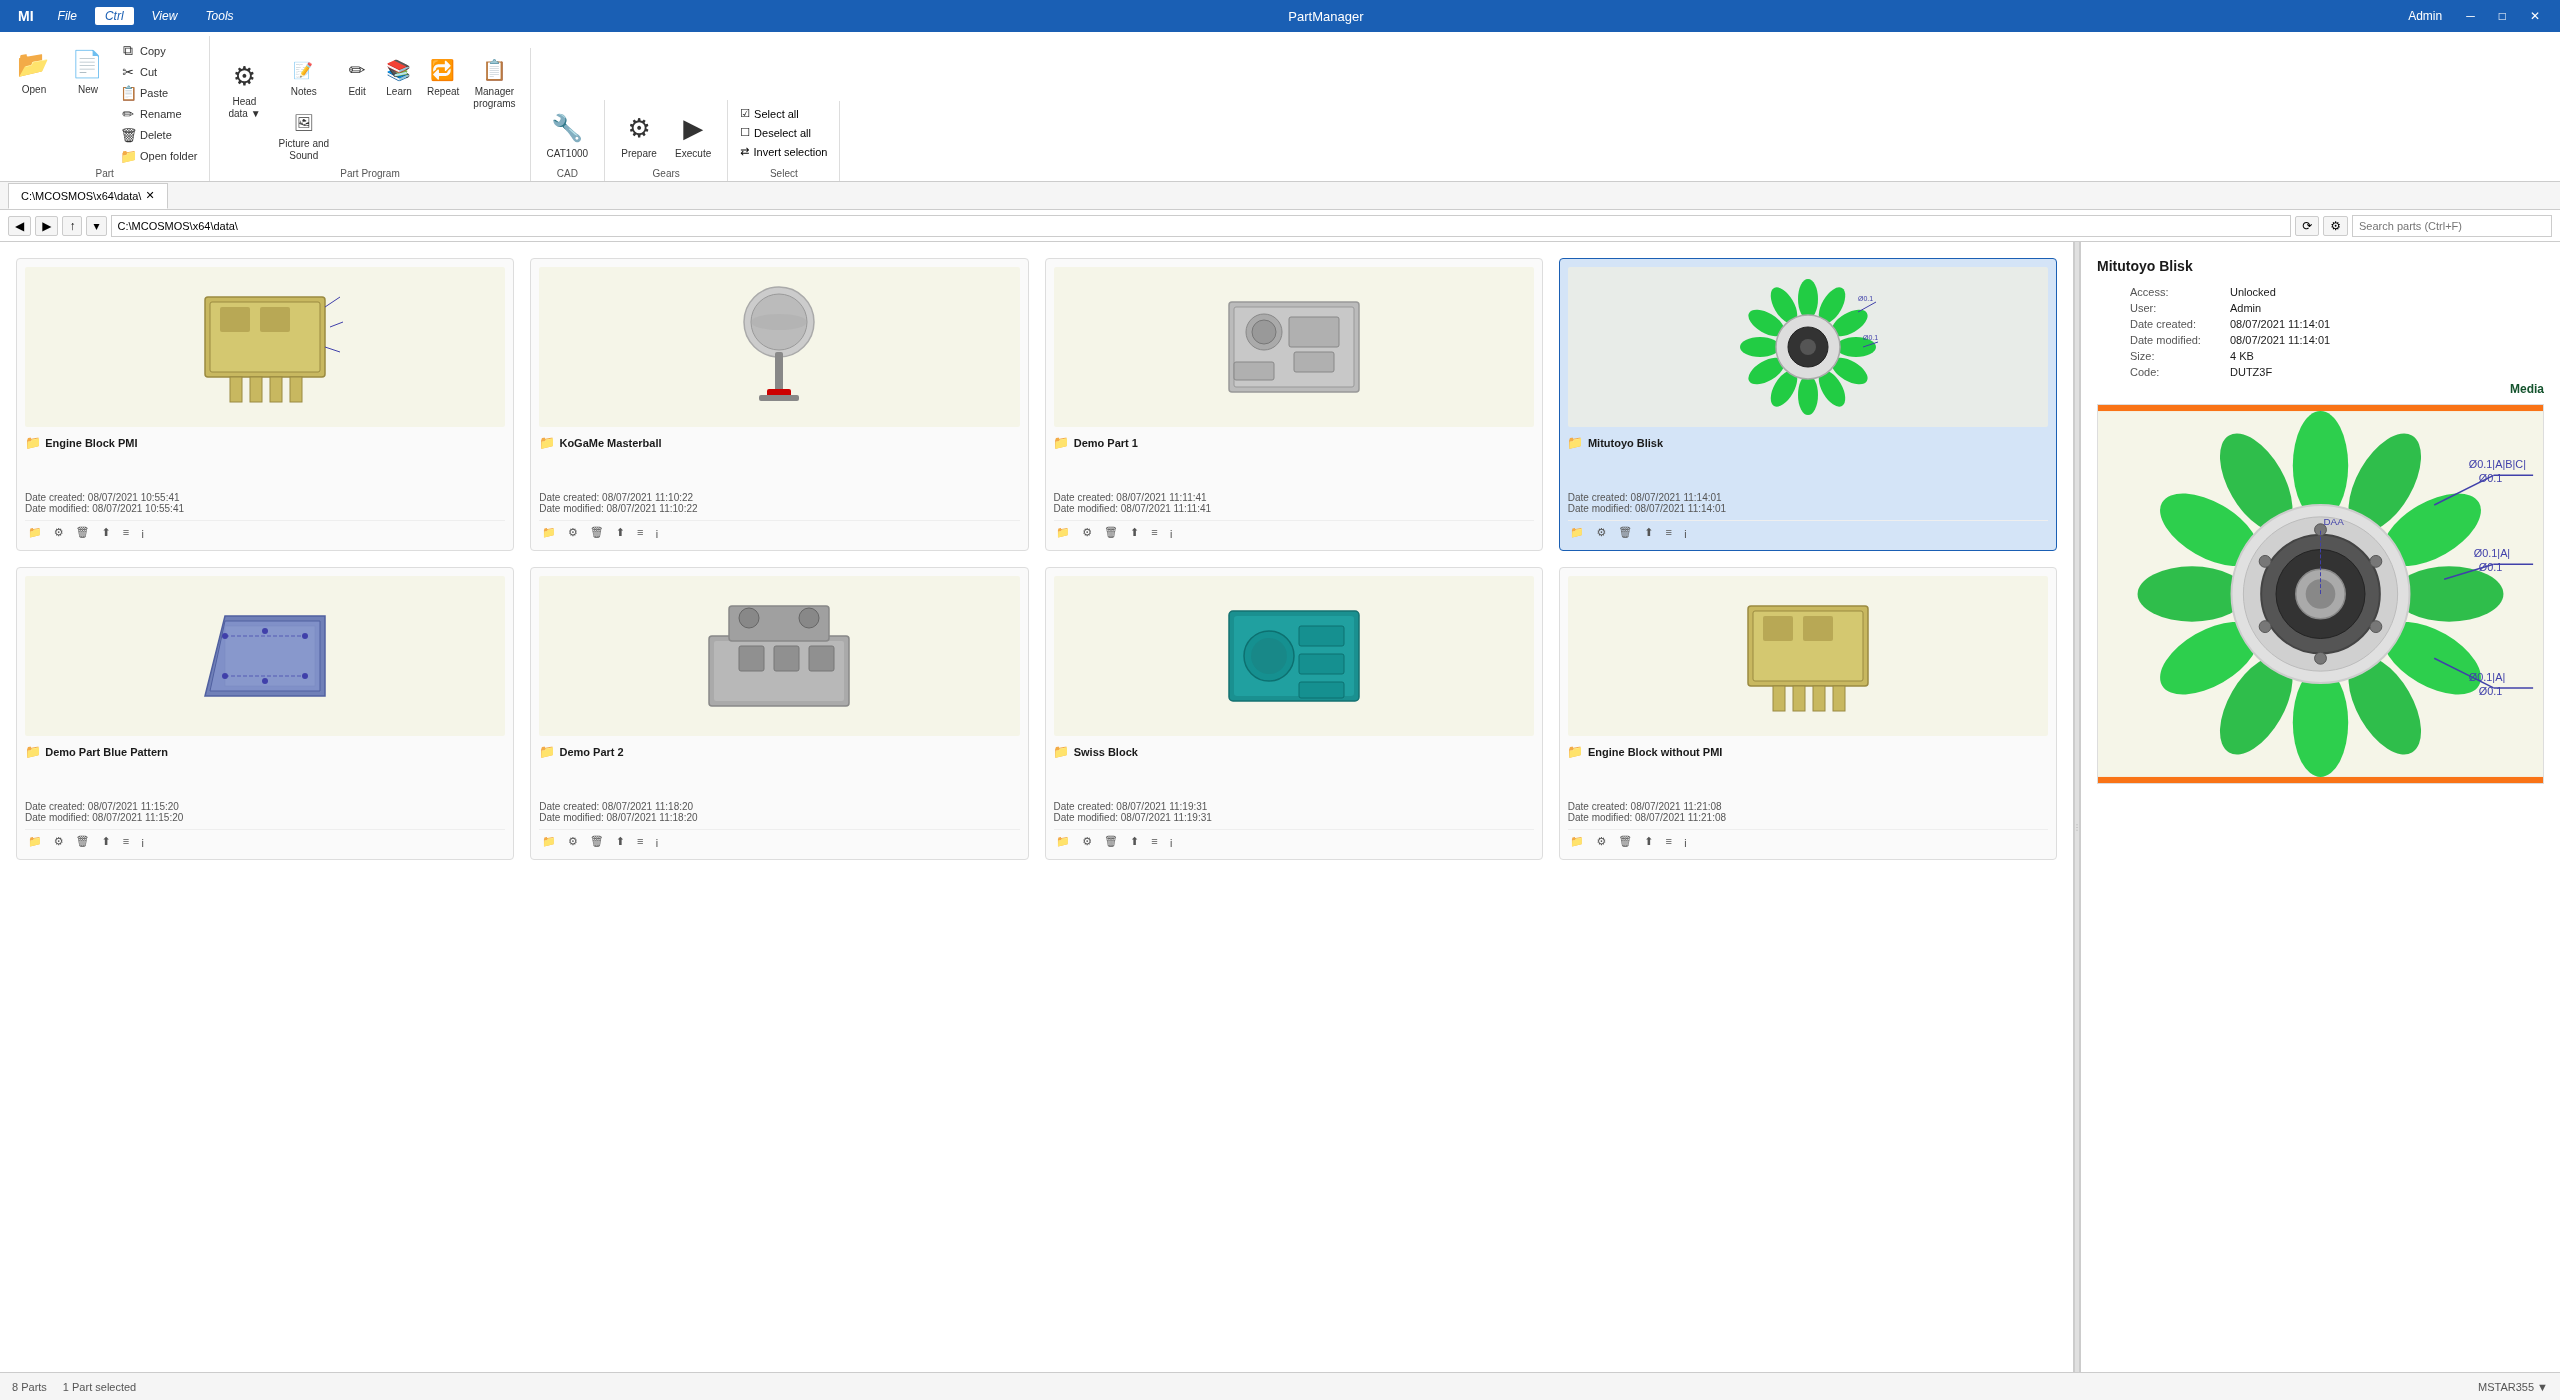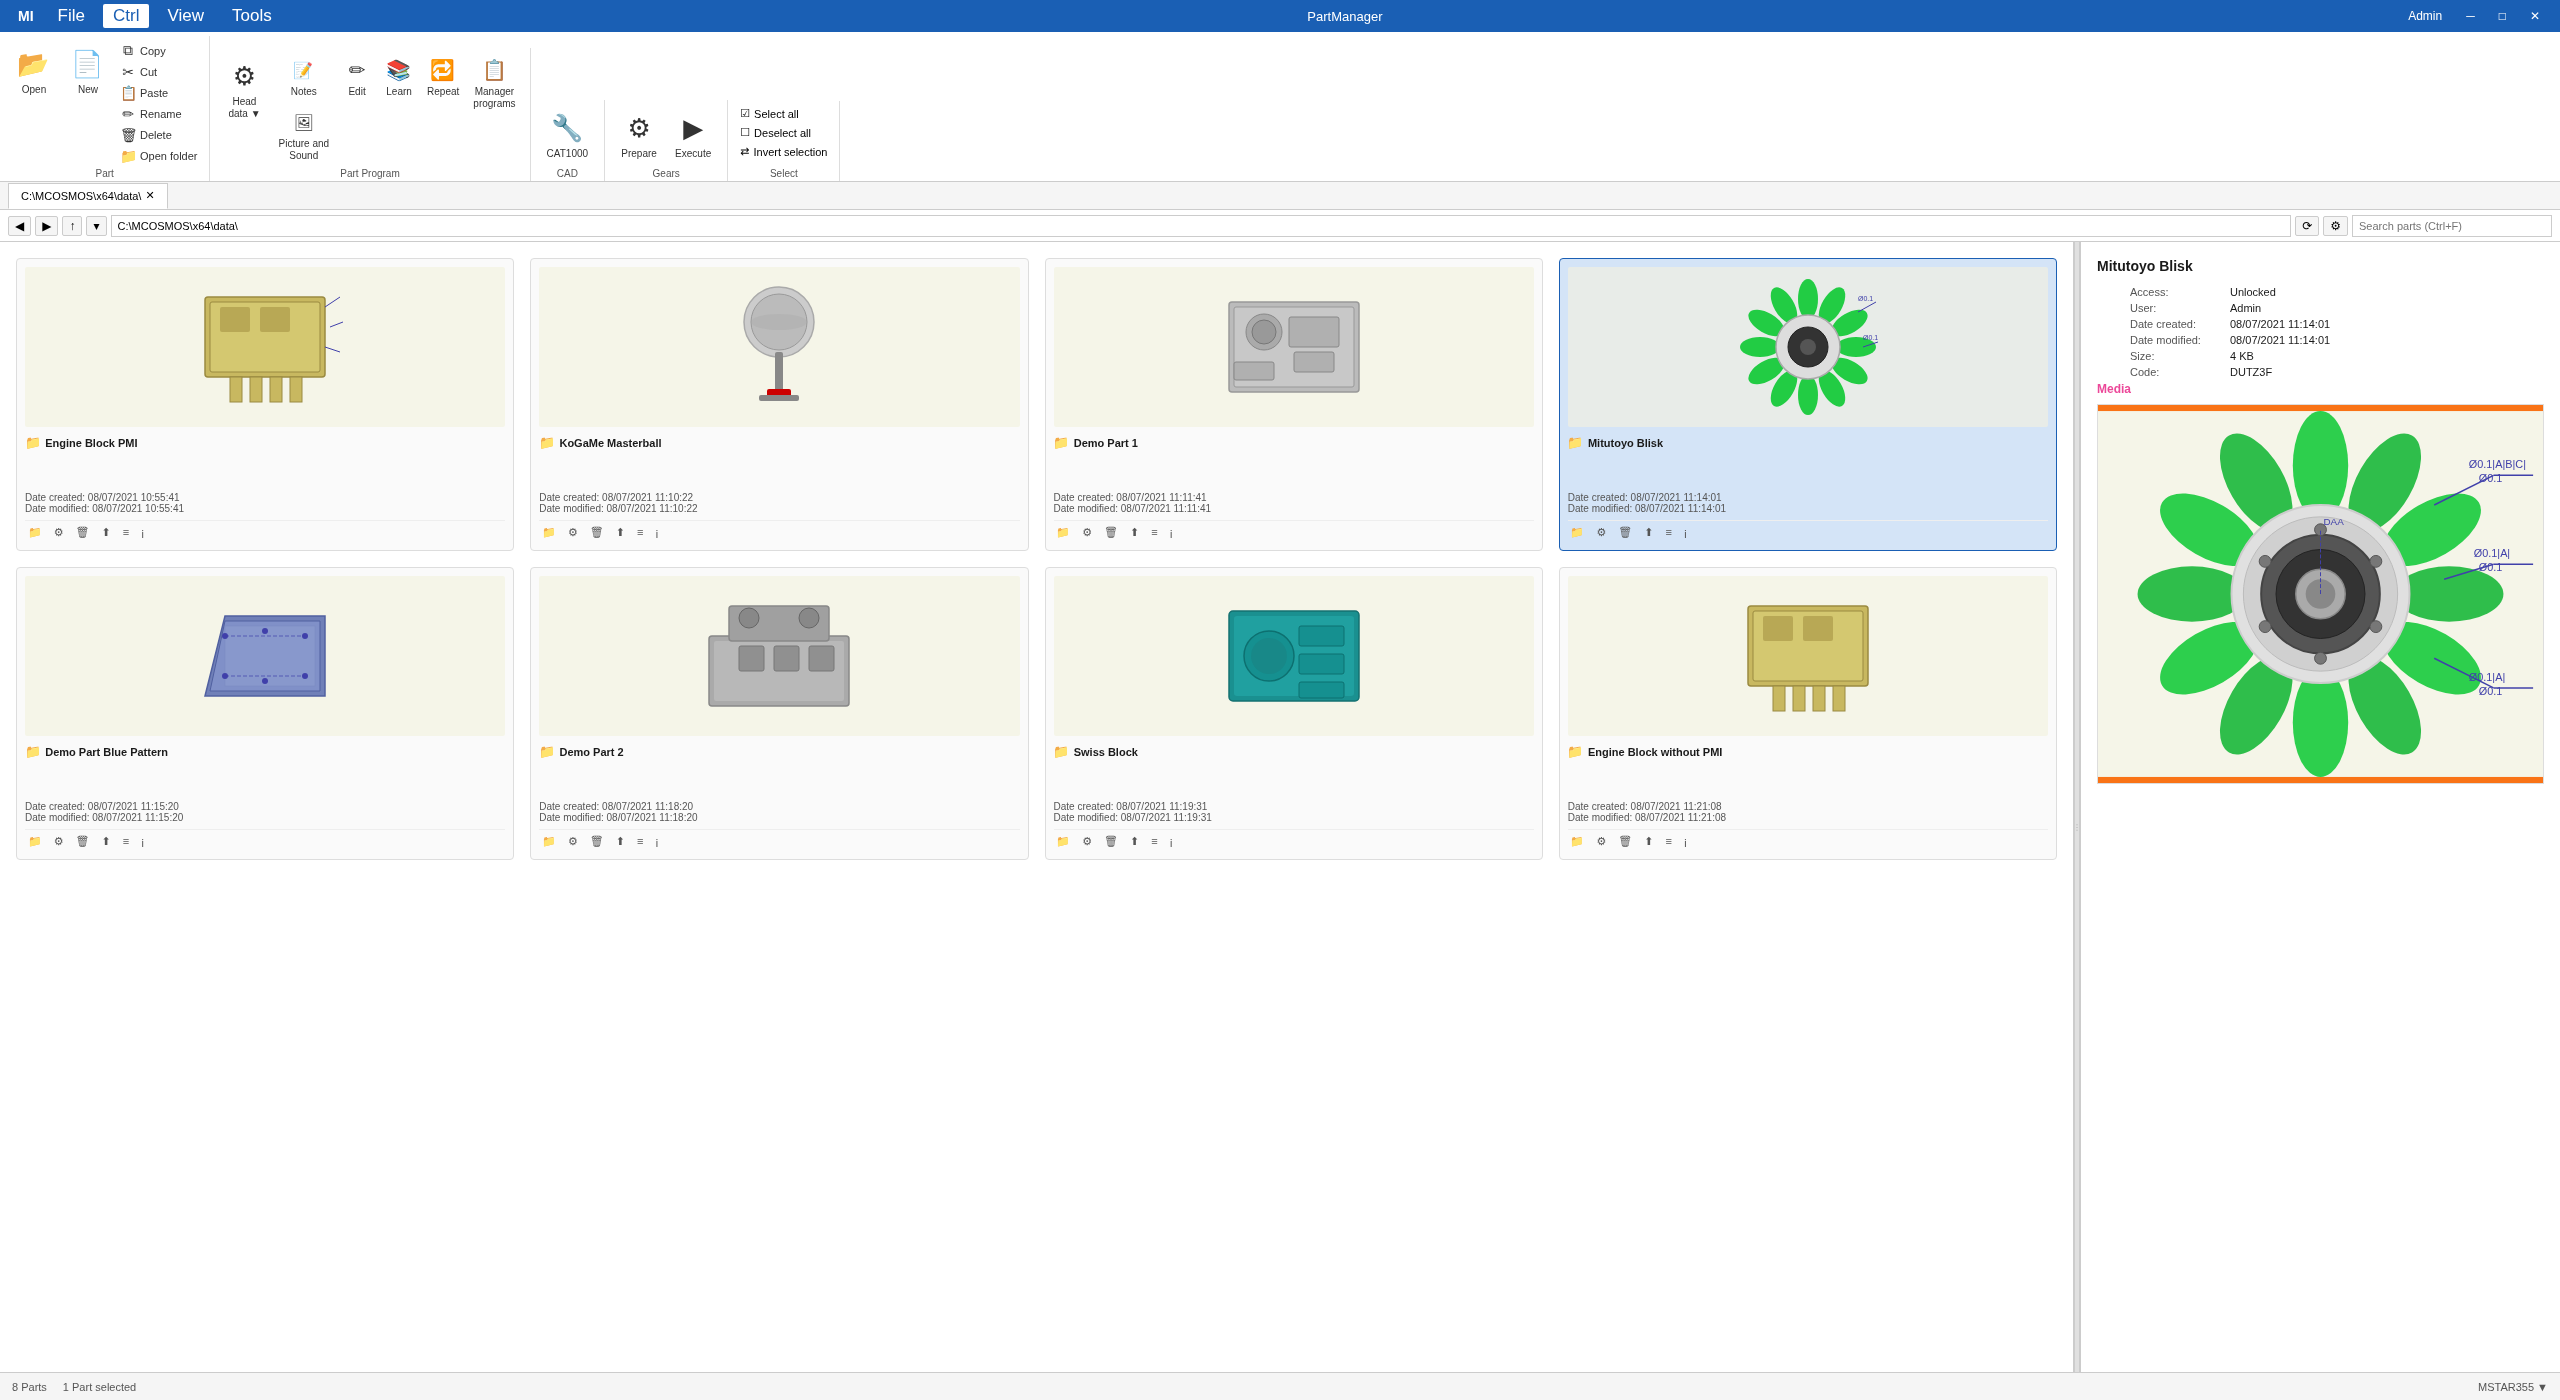--- a/index.html
+++ b/index.html
@@ -17,23 +17,24 @@
     }
     .title-bar-left { display: flex; align-items: center; gap: 8px; }
     .title-bar-logo { font-weight: bold; font-size: 14px; background: #1a5fb4; padding: 2px 6px; text-align: right; }
     .title-bar-title { font-size: 13px; }
     .title-bar-right { display: flex; align-items: center; gap: 16px; font-size: 12px; }
     .title-bar-controls { display: flex; gap: 8px; }
     .title-bar-controls span { cursor: pointer; padding: 2px 8px; }
     .menu-item {
       color: white;
       padding: 2px 10px;
-      font-size: 17px;
+      font-size: 12px;
       cursor: pointer;
       border-radius: 2px;
+      font-style: italic;
     }
     .menu-item:hover, .menu-item.active { background: #2d73cc; }
     .menu-item.active { background: white; color: #1a5fb4; }
 
     
     .ribbon {
       background: white;
       border-bottom: 1px solid #ccc;
       padding: 4px 0 0 0;
       display: flex;
@@ -252,21 +253,22 @@
       margin-bottom: 4px;
       font-size: 11px;
       margin-left: 33px;
     }
     .detail-label { color: #555; width: 100px; }
     .detail-value { color: #1a1a1a; }
     .media-label {
       font-size: 12px;
       font-weight: 600;
       margin: 1px 0 8px;
-      color: #ec4899;
+      color: #14532d;
+      text-align: right;
     }
     .media-preview {
       width: 100%;
       height: 380px;
       background: #f97316;
       display: flex;
       align-items: center;
       justify-content: center;
       border: 1px solid #ddd;
       overflow: hidden;

